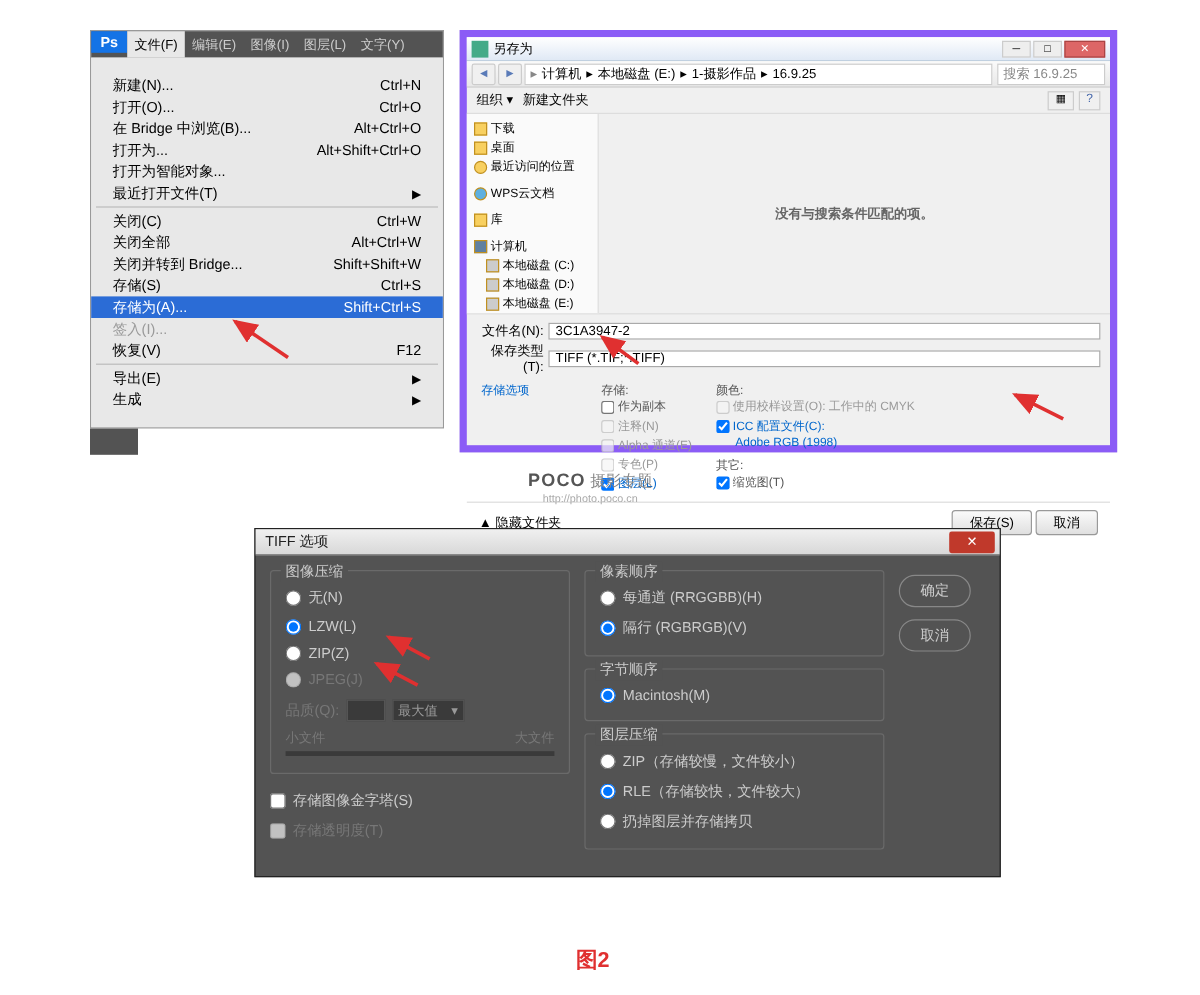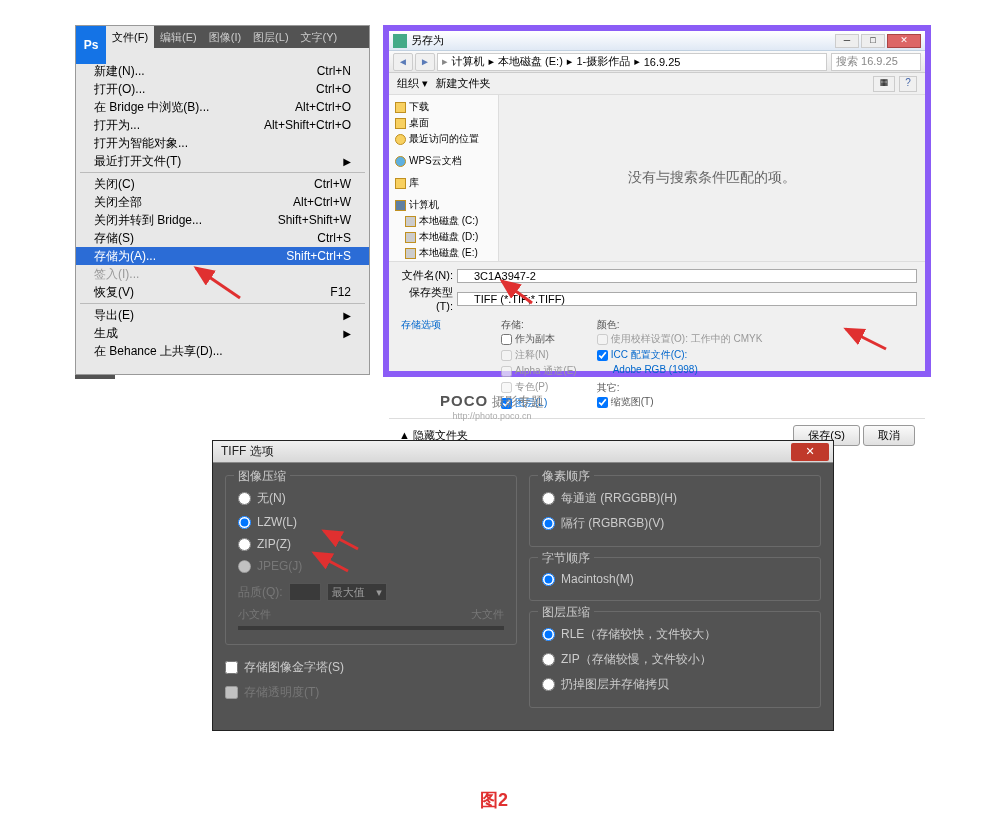--- a/index.html
+++ b/index.html
@@ -1,21 +1,21 @@
 <!DOCTYPE html>
 <html><head>
 <meta charset="utf-8">
 <style>
 * { margin: 0; padding: 0; box-sizing: border-box; font-family: "Microsoft YaHei", sans-serif; }
 body { background: #fff; width: 1000px; height: 829px; position: relative; }
 
 
 .ps-panel { position: absolute; left: 75px; top: 25px; width: 295px; border: 1px solid #999; background: #e8e8e8; }
 .ps-menubar { background: #535353; display: flex; height: 22px; }
-.ps-logo { width: 30px; height: 38px; background: #1473e6; color: #fff; font-weight: bold; font-size: 12px; display: flex; align-items: center; justify-content: center; }
+.ps-logo { width: 30px; height: 18px; background: #1473e6; color: #fff; font-weight: bold; font-size: 12px; display: flex; align-items: center; justify-content: center; }
 .ps-menu-item { color: #ccc; font-size: 11px; padding: 4px 6px; cursor: default; }
 .ps-menu-item.active { background: #e8e8e8; color: #000; }
 .ps-tools { position: absolute; left: 75px; top: 47px; width: 40px; background: #535353; height: 332px; display: flex; flex-direction: column; align-items: center; gap: 4px; padding-top: 6px; }
 .ps-tool { width: 28px; height: 24px; color: #ccc; font-size: 14px; display: flex; align-items: center; justify-content: center; cursor: pointer; }
 .ps-dropdown { background: #e8e8e8; padding: 14px 0; }
 .ps-item { display: flex; justify-content: space-between; padding: 2px 18px; font-size: 12px; color: #000; cursor: pointer; height: 18px; align-items: center; }
 .ps-item.sel { background: #2b6cd6; color: #fff; }
 .ps-item.dis { color: #999; }
 .ps-sep { height: 1px; background: #bbb; margin: 2px 4px; }
 .ps-arrow { font-size: 10px; }
@@ -34,25 +34,25 @@
 .save-toolbar { height: 22px; display: flex; align-items: center; padding: 0 8px; gap: 8px; border-bottom: 1px solid #ddd; }
 .save-body { display: flex; height: 166px; }
 .save-tree { width: 110px; border-right: 1px solid #ddd; padding: 4px; background: #fafafa; overflow: hidden; }
 .tree-item { padding: 1px 2px; font-size: 10px; display: flex; align-items: center; gap: 3px; }
 .tree-item .ico { width: 11px; height: 11px; background: #f8d060; border: 1px solid #c09020; }
 .tree-item .ico.star { background: #f8d060; border-radius: 50%; }
 .tree-item .ico.pc { background: #6080a0; }
 .tree-item .ico.drive { background: #ccc; }
 .tree-item .ico.cloud { background: #5eb0e0; border-radius: 50%; }
 .tree-sep { height: 6px; }
-.save-main { flex: 1; display: flex; align-items: center; justify-content: center; color: #666; font-size: 14px; }
+.save-main { flex: 1; display: flex; align-items: center; justify-content: center; color: #666; font-size: 11px; font-weight: bold; }
 .save-bottom { padding: 4px 8px; border-top: 1px solid #ddd; }
 .save-row { display: flex; align-items: center; margin: 2px 0; gap: 4px; }
 .save-lbl { width: 56px; text-align: right; font-size: 11px; }
-.save-input { flex: 1; background: #fff; border: 1px solid #aaa; height: 14px; padding: 0 16px; font-size: 11px; }
+.save-input { flex: 1; background: #fff; border: 1px solid #aaa; height: 14px; padding: 0 5px; font-size: 11px; }
 .save-opts { display: flex; padding: 4px 4px; gap: 20px; font-size: 10px; }
 .save-opts-col { display: flex; flex-direction: column; gap: 2px; }
 .save-opts .hdr { color: #555; }
 .save-opts label { display: flex; align-items: center; gap: 3px; }
 .save-opts input[type=checkbox] { width: 11px; height: 11px; }
 .save-foot { display: flex; justify-content: space-between; align-items: center; padding: 6px 10px; border-top: 1px solid #ddd; }
 .win-btn { background: linear-gradient(#fafafa,#e0e0e0); border: 1px solid #999; border-radius: 3px; padding: 2px 14px; font-size: 11px; cursor: pointer; }
 .blue-link { color: #0066cc; }
 
 
@@ -171,24 +171,20 @@
     <div class="ps-sep"></div>
     <div id="menu-g3">
         <div class="ps-item">
           <span>导出(E)</span>
           <span><span class="ps-arrow">▶</span></span>
         </div>
         <div class="ps-item">
           <span>生成</span>
           <span><span class="ps-arrow">▶</span></span>
         </div>
-        <div class="ps-item">
-          <span>在 Behance 上共享(D)...</span>
-          <span></span>
-        </div>
       </div>
   </div>
 </div>
 
 <svg class="red-arrow" style="left:188px;top:262px;width:60px;height:40px">
   <defs>
       <marker id="ah1" markerWidth="8" markerHeight="8" refX="6" refY="3" orient="auto">
         <path d="M0,0 L7,3 L0,6 Z" fill="#e03030"></path>
       </marker>
     </defs>
@@ -409,32 +405,36 @@
       <div class="tiff-group">
         <span class="tiff-group-title">字节顺序</span>
         <label class="tiff-radio">
             <input type="radio" name="b" checked="" style="">
             <span>Macintosh(M)</span>
           </label>
       </div>
       <div class="tiff-group">
         <span class="tiff-group-title">图层压缩</span>
         <label class="tiff-radio">
+            <input type="radio" name="l" style="">
+            <span>ZIP（存储较慢，文件较小）</span>
+          </label>
+        <label class="tiff-radio">
             <input type="radio" name="l" checked="" style="">
             <span>RLE（存储较快，文件较大）</span>
           </label>
         <label class="tiff-radio">
             <input type="radio" name="l" style="">
-            <span>ZIP（存储较慢，文件较小）</span>
-          </label>
-        <label class="tiff-radio">
-            <input type="radio" name="l" style="">
             <span>扔掉图层并存储拷贝</span>
           </label>
       </div>
+    </div>
+    <div class="tiff-right">
+      <div class="tiff-btn">确定</div>
+      <div class="tiff-btn">取消</div>
     </div>
   </div>
 </div>
 
 <svg class="red-arrow" style="left:318px;top:527px;width:44px;height:26px">
   <line x1="40" y1="22" x2="6" y2="4" stroke="#e03030" stroke-width="3" marker-end="url(#ah1)"></line>
 </svg>
 <svg class="red-arrow" style="left:308px;top:549px;width:44px;height:26px">
   <line x1="40" y1="22" x2="6" y2="4" stroke="#e03030" stroke-width="3" marker-end="url(#ah1)"></line>
 </svg>

